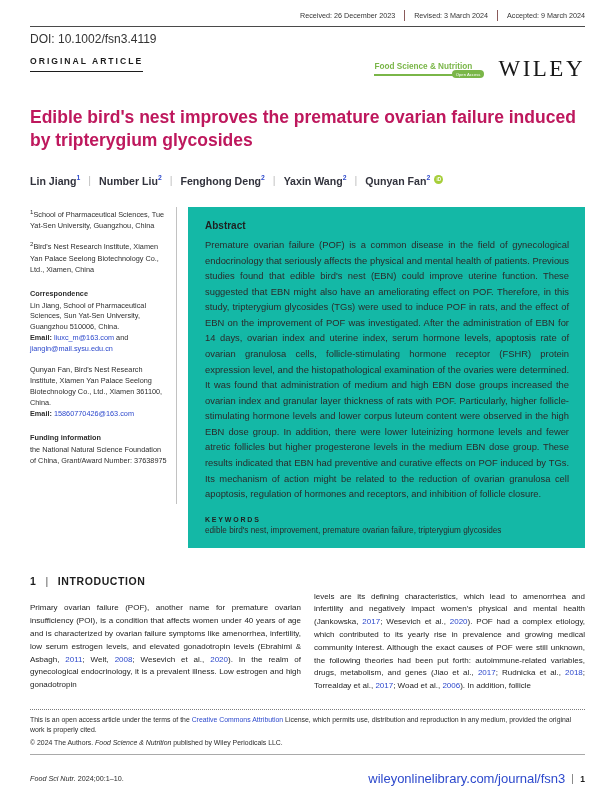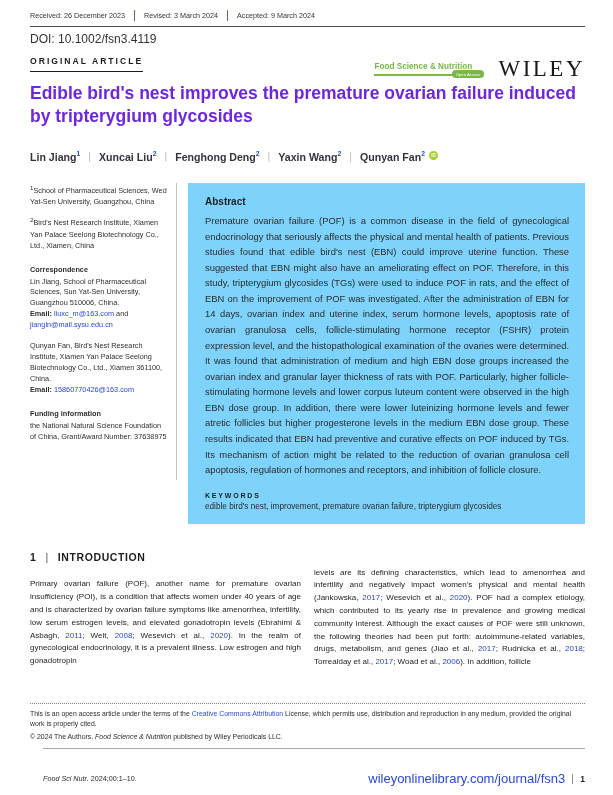--- a/index.html
+++ b/index.html
@@ -8,76 +8,76 @@
     --orcid:#a6ce39;
     --text:#262626;
   }
   *{margin:0;padding:0;box-sizing:border-box;}
   html,body{width:613px;height:795px;overflow:hidden;background:#fff;}
   body{font-family:"Liberation Sans",sans-serif;color:var(--text);position:relative;}
   .page{padding:10px 28px 0 30px;}
 
   
   .meta-row{display:flex;align-items:center;font-size:7.2px;color:#333;
-    border-bottom:1px solid #4a4a4a;padding-bottom:5px;}
+    border-bottom:1px solid #4a4a4a;padding-bottom:5px;justify-content:flex-end;}
   .meta-item{white-space:nowrap;}
   .vsep{width:1px;height:11px;background:#8a5a5a;margin:0 9px;}
   .doi-row{font-size:12px;color:#333;margin-top:5px;}
 
   
   .brand-row{display:flex;justify-content:space-between;align-items:flex-start;margin-top:10px;}
   .article-type{font-size:8.6px;font-weight:bold;letter-spacing:2px;color:#1c1c1c;
     border-bottom:1.6px solid #1c1c1c;padding-bottom:5px;display:inline-block;}
   .brand-right{display:flex;align-items:center;gap:16px;}
   .journal-logo{width:108px;}
   .journal-logo-name{color:var(--green);font-size:8.2px;font-weight:bold;white-space:nowrap;}
   .logo-rule{position:relative;height:2px;background:var(--green);margin-top:3px;}
   .oa-badge{position:absolute;right:-2px;top:-4px;background:var(--green);color:#fff;
     font-size:4.2px;padding:1.5px 4px;border-radius:5px;white-space:nowrap;}
   .wiley{font-family:"Liberation Serif",serif;font-size:23px;letter-spacing:2.5px;color:#191919;}
 
   
-  .title{font-size:17.5px;font-weight:bold;line-height:1.33;color:#6d28d9;max-width:548px;}
+  .title{margin-top:24px;font-size:17.5px;font-weight:bold;line-height:1.33;color:#be185d;max-width:548px;}
   .authors{margin-top:21px;font-size:10.6px;font-weight:bold;color:#32333d;display:flex;align-items:center;}
   .author sup{color:var(--link);font-size:6.8px;}
   .author-pipe{color:#bdbdbd;font-weight:normal;margin:0 8px;}
   .orcid{display:inline-block;width:9px;height:9px;border-radius:50%;background:var(--orcid);
     color:#fff;font-size:4.6px;font-weight:bold;text-align:center;line-height:9px;margin-left:4px;}
 
   
   .main{display:flex;margin-top:21px;}
   .sidebar{width:146px;flex:none;font-size:7.3px;line-height:1.5;color:#2e2e2e;padding-right:8px;}
   .aff{margin-bottom:7px;}
   .sb-heading{font-weight:bold;margin-top:13px;margin-bottom:1px;}
   .corr-block{margin-bottom:10px;}
   .seg-link{color:var(--link);text-decoration:none;}
   .seg-b{font-weight:bold;}
   .seg-i{font-style:italic;}
   .col-divider{width:1px;background:#c2c2c2;height:297px;flex:none;}
   .abstract-col{flex:1;margin-left:11px;}
-  .abstract-box{background:#7dd3fc;padding:13px 16px 13px 17px;}
+  .abstract-box{background:#14b8a6;padding:13px 16px 13px 17px;}
   .abstract-heading{font-size:10px;font-weight:bold;color:#1f1f1f;margin-bottom:6px;}
   .abstract-body{font-size:9.4px;line-height:1.655;text-align:justify;color:#2b2b2b;}
   .kw-heading{font-size:7px;font-weight:bold;letter-spacing:1.8px;margin-top:14px;color:#1f1f1f;}
   .kw-text{font-size:8.2px;margin-top:3px;color:#2b2b2b;}
 
   
   .intro-row{display:flex;gap:13px;margin-top:25px;}
   .col{flex:1;font-size:8px;line-height:1.6;text-align:justify;color:#242424;}
   .sec-heading{font-size:10.5px;font-weight:bold;letter-spacing:0.6px;color:#1d1d1d;margin-bottom:13px;text-align:left;}
   .sec-pipe{font-weight:normal;color:#555;padding:0 9px;}
   .col-right{padding-top:18px;}
 
   
   .page-bottom{position:absolute;left:30px;right:28px;bottom:9px;background:#fff;}
   .dotted-rule{border-top:1px dotted #7c7c7c;margin-bottom:5px;}
   .oa-text{font-size:6.9px;line-height:1.55;color:#2b2b2b;}
   .copyright{font-size:6.9px;margin-top:3px;color:#2b2b2b;}
-  .footer-bar{border-top:1.5px solid #a9a9a9;margin-top:8px;padding-top:22px;
-    display:flex;justify-content:space-between;align-items:center;margin-left:13px;}
+  .footer-bar{border-top:1.5px solid #a9a9a9;margin-top:8px;padding-top:16px;
+    display:flex;justify-content:space-between;align-items:center;}
   .footer-cite{font-size:7.2px;color:#2b2b2b;}
   .footer-right{display:flex;align-items:center;}
   .footer-site{font-size:13px;color:var(--link);text-decoration:none;}
   .footer-vsep{width:1px;height:10px;background:#8a8a8a;margin:0 7px;}
   .footer-page{font-size:8.5px;font-weight:bold;color:#1d1d1d;}
 </style>
 </head>
 <body style="--link: #2d49cc; --green: #7ab648; --orcid: #a6ce39;">
 
 <div class="page">
@@ -102,33 +102,33 @@
       </div>
       <div class="wiley">WILEY</div>
     </div>
   </div>
 
   <h1 class="title">Edible bird's nest improves the premature ovarian failure induced by tripterygium glycosides</h1>
 
   <div class="authors">
     <span class="author"><span>Lin Jiang</span><sup>1</sup></span>
     <span class="author-pipe">|</span>
-    <span class="author"><span>Xuncai Liu</span><sup>2</sup></span>
+    <span class="author"><span>Number Liu</span><sup>2</sup></span>
     <span class="author-pipe">|</span>
     <span class="author"><span>Fenghong Deng</span><sup>2</sup></span>
     <span class="author-pipe">|</span>
     <span class="author"><span>Yaxin Wang</span><sup>2</sup></span>
     <span class="author-pipe">|</span>
     <span class="author"><span>Qunyan Fan</span><sup>2</sup></span>
     <span class="orcid">iD</span>
   </div>
 
   <div class="main">
     <div class="sidebar">
-      <div class="aff"><sup>1</sup><span>School of Pharmaceutical Sciences, Wed Yat-Sen University, Guangzhou, China</span></div>
+      <div class="aff"><sup>1</sup><span>School of Pharmaceutical Sciences, Tue Yat-Sen University, Guangzhou, China</span></div>
       <div class="aff"><sup>2</sup><span>Bird's Nest Research Institute, Xiamen Yan Palace Seelong Biotechnology Co., Ltd., Xiamen, China</span></div>
 
       <div class="sb-heading">Correspondence</div>
       <div class="corr-block">
         <div>Lin Jiang, School of Pharmaceutical Sciences, Sun Yat-Sen University, Guangzhou 510006, China.</div>
         <div><span class="seg-b">Email: </span><a class="seg-link" href="#">liuxc_m@163.com</a><span> and </span><a class="seg-link" href="#">jiangln@mail.sysu.edu.cn</a></div>
       </div>
       <div class="corr-block">
         <div>Qunyan Fan, Bird's Nest Research Institute, Xiamen Yan Palace Seelong Biotechnology Co., Ltd., Xiamen 361100, China.</div>
         <div><span class="seg-b">Email: </span><a class="seg-link" href="#">15860770426@163.com</a></div>

